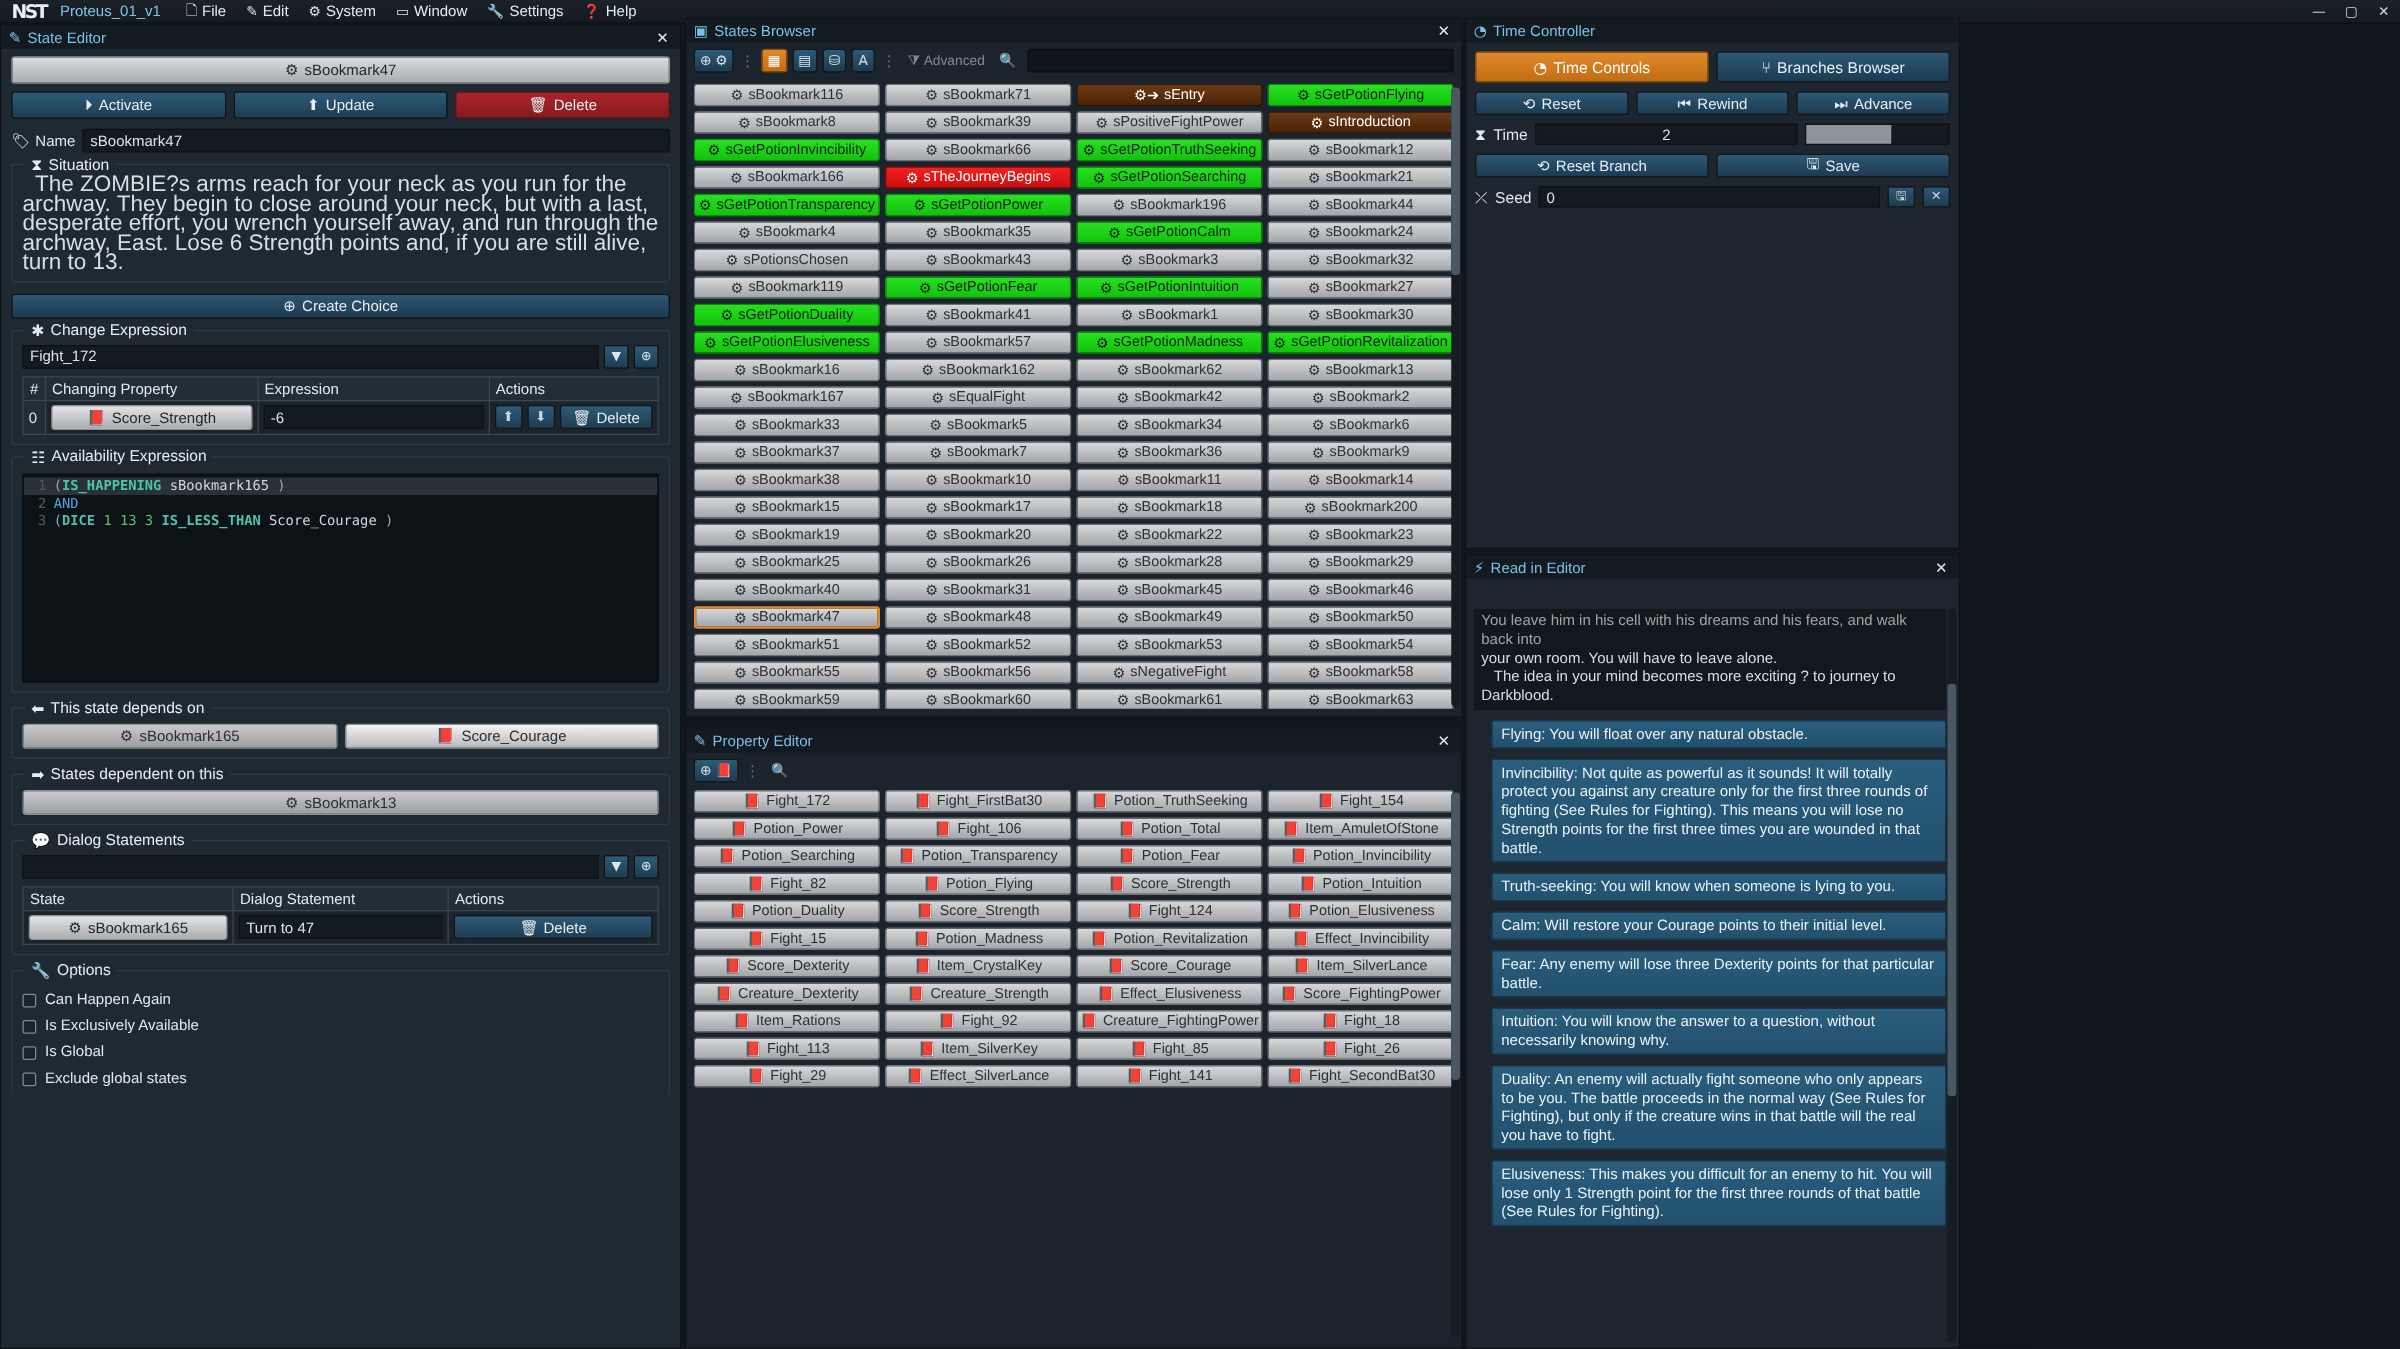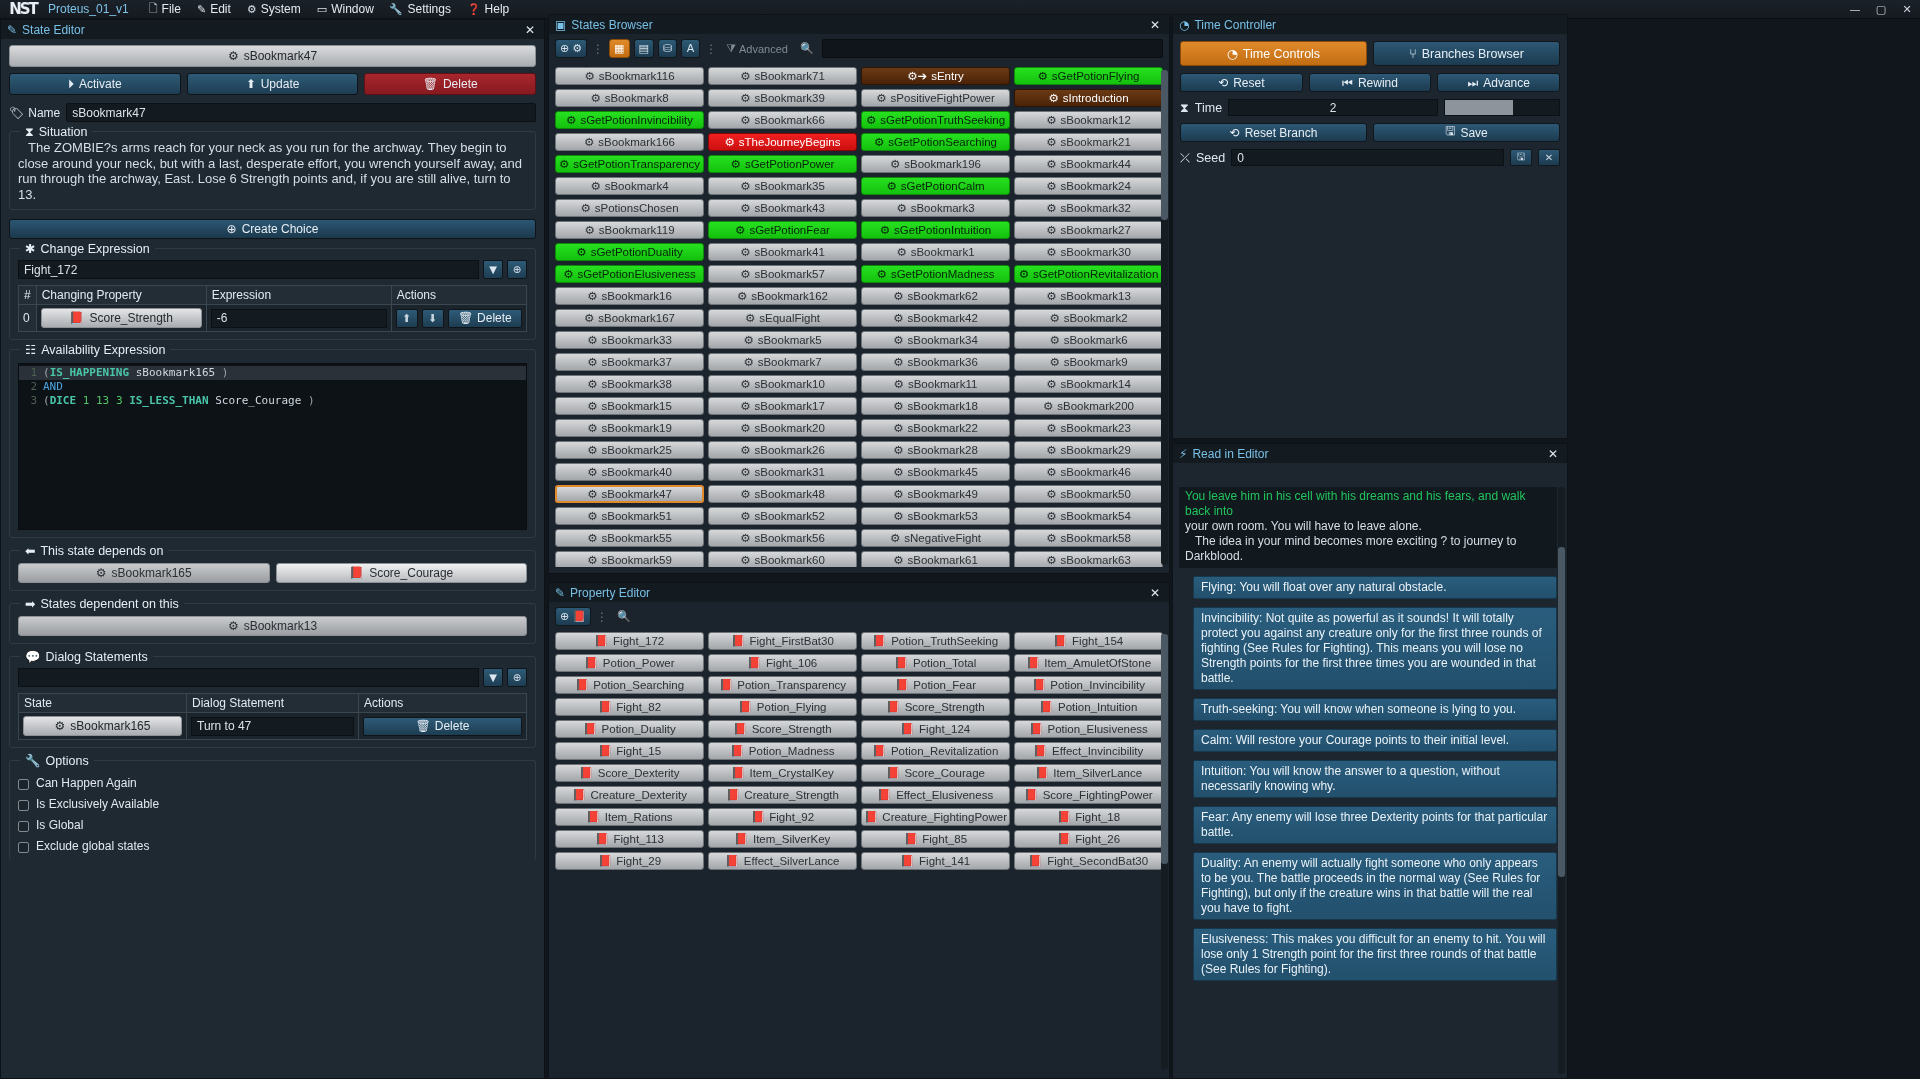--- a/index.html
+++ b/index.html
@@ -62,21 +62,21 @@
     color:#dbe3ea; font-size:12px; padding:0 5px; display:flex; align-items:center;
   }
   .group {
     margin-top:9px; border:1px solid #2e3b45; border-radius:3px; padding:8px 8px 7px 8px;
     position:relative; background:#1f2931;
   }
   .group > .gtitle {
     position:absolute; top:-8px; left:10px; background:#1f2931; padding:0 5px;
     font-size:12.5px; color:#e6edf4; display:flex; align-items:center; gap:5px;
   }
-  .sit-text { font-size:13px; line-height:15.5px; color:#d6dee6; text-indent:10px; }
+  .sit-text { font-size:18px; line-height:15.5px; color:#d6dee6; text-indent:10px; }
   .createchoice {
     margin-top:9px; height:20px; border-radius:3px; font-size:12px;
     display:flex; align-items:center; justify-content:center; gap:5px;
     border:1px solid #0e141a; color:#e8eef4;
     background:linear-gradient(#2c5674,#1b394c);
   }
   .selectrow { display:flex; gap:4px; margin-top:3px; }
   .selectbox {
     flex:1; height:19px; background:#131a20; border:1px solid #0c1116;
     color:#dbe3ea; font-size:12px; padding:0 5px; display:flex; align-items:center;
@@ -185,21 +185,21 @@
   .tc-val { width:210px; height:17px; background:#131a20; border:1px solid #0c1116; color:#dde5ec;
             font-size:12px; display:flex; align-items:center; justify-content:center; }
   .mini { width:22px; height:17px; border:1px solid #10171d; border-radius:2px;
           background:linear-gradient(#2d5875,#1c3b50); color:#cfdbe4; font-size:10px;
           display:flex; align-items:center; justify-content:center; }
 
   
   #read-editor { left:1172px; top:443px; width:396px; height:636px; background:#1d262e; }
   .re-scroll { position:absolute; left:6px; right:10px; top:24px; bottom:2px; overflow:hidden; }
   .re-lead { background:#11181e; padding:2px 6px 4px 6px; font-size:12px; line-height:15px; color:#d7dfe7; }
-  .re-lead .clipped { color:#22c55e; }
+  .re-lead .clipped { color:#a3a3a3; }
   .re-item {
     margin-top:8px; background:linear-gradient(#2a5d7d,#22506d); border:1px solid #16384c;
     border-radius:2px; padding:3px 7px; font-size:12px; line-height:15px; color:#eaf2f8;margin-left:14px;
   }
   .re-sbar { position:absolute; right:2px; top:24px; bottom:4px; width:7px; background:#151c22; border-radius:3px;}
   .re-sbar i { position:absolute; left:0; top:60px; width:7px; height:330px; background:#4a5864; border-radius:3px; display:block;}
 
   
   .g { font-family:"DejaVu Sans", sans-serif; }
 </style>
@@ -1120,22 +1120,22 @@
         <div class="re-lead">
           <div class="clipped">You leave him in his cell with his dreams and his fears, and walk back into</div>
           <div>your own room. You will have to leave alone.</div>
           <div style="text-indent:10px">The idea in your mind becomes more exciting ? to journey to Darkblood.</div>
         </div>
         <div id="read-items">
             <div class="re-item">Flying: You will float over any natural obstacle.</div>
             <div class="re-item">Invincibility: Not quite as powerful as it sounds! It will totally protect you against any creature only for the first three rounds of fighting (See Rules for Fighting). This means you will lose no Strength points for the first three times you are wounded in that battle.</div>
             <div class="re-item">Truth-seeking: You will know when someone is lying to you.</div>
             <div class="re-item">Calm: Will restore your Courage points to their initial level.</div>
+            <div class="re-item">Fear: Any enemy will lose three Dexterity points for that particular battle.</div>
             <div class="re-item">Intuition: You will know the answer to a question, without necessarily knowing why.</div>
-            <div class="re-item">Fear: Any enemy will lose three Dexterity points for that particular battle.</div>
             <div class="re-item">Duality: An enemy will actually fight someone who only  appears  to be you. The battle proceeds in the normal way (See Rules for Fighting), but only if the creature wins in that battle will the real you have to fight.</div>
             <div class="re-item">Elusiveness: This makes you difficult for an enemy to hit. You will lose only 1 Strength point for the first three rounds of that battle (See Rules for Fighting).</div>
           </div>
       </div>
       <div class="re-sbar">
           <i></i>
         </div>
     </div>
   </div>
 

